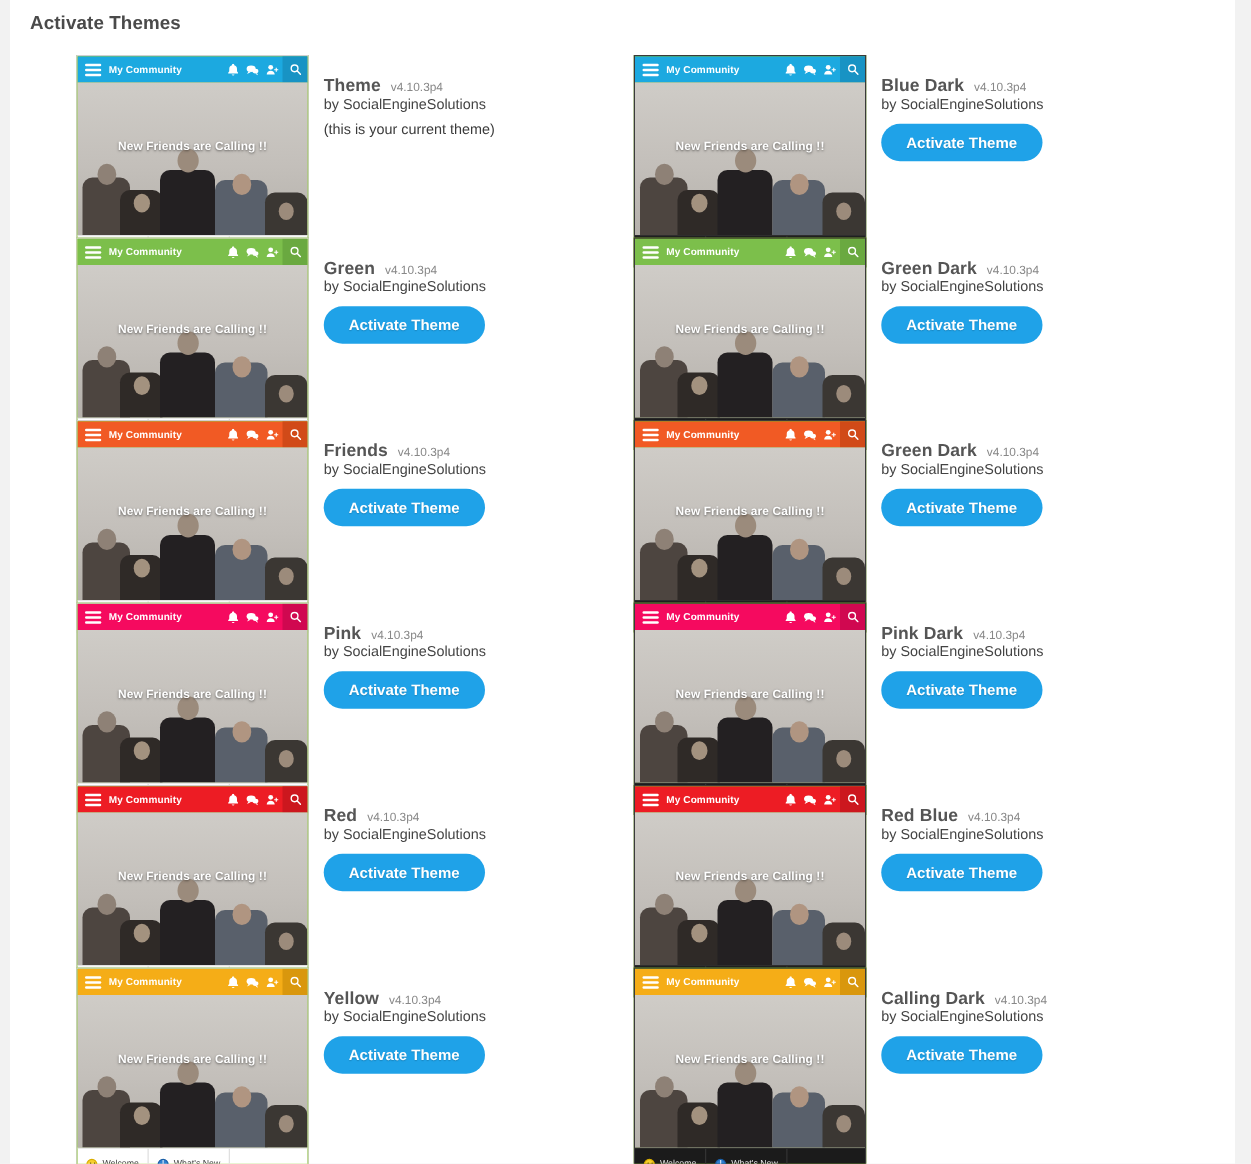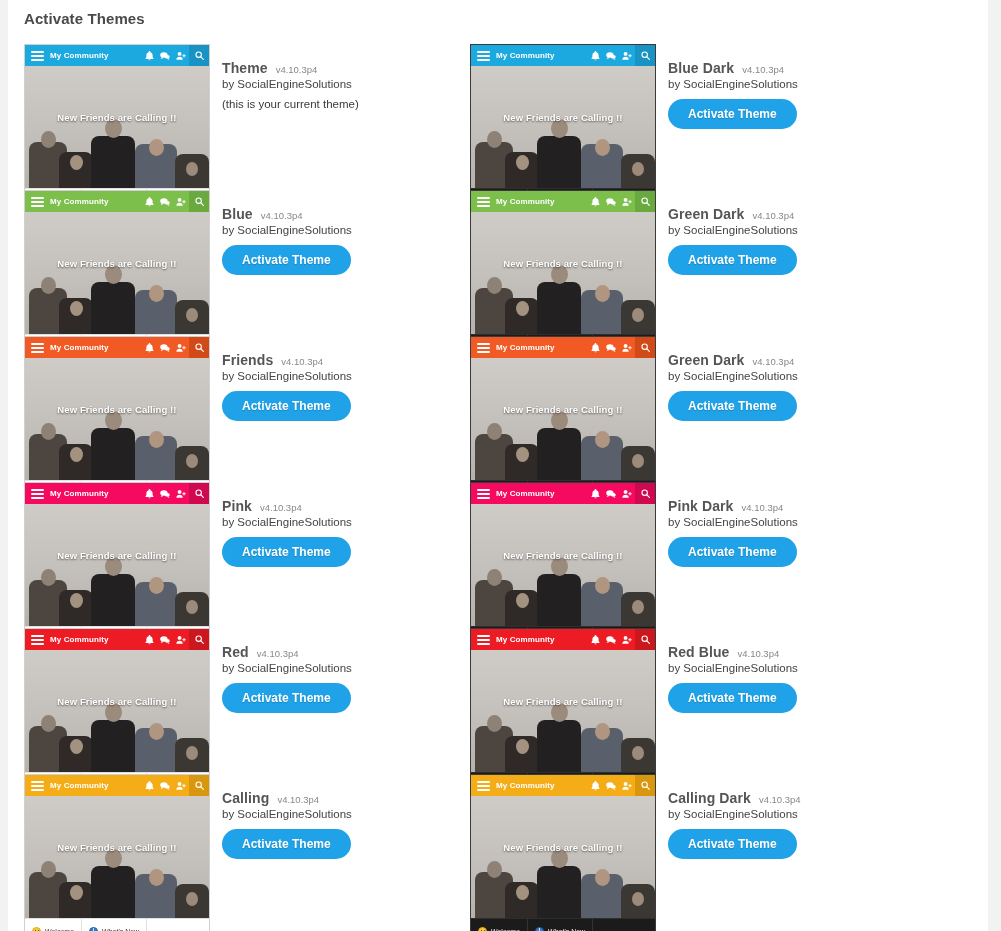--- a/index.html
+++ b/index.html
@@ -51,20 +51,21 @@
   
   .thumb {
     width: 186px;
     height: 170px;
     flex: 0 0 186px;
     border: 1px solid #d0d0d0;
     background: #84cc16;
     overflow: hidden;
     display: flex;
     flex-direction: column;
+    margin-left: 37px;
   }
   .thumb.dark { border-color: #3a3a3a; }
 
   .thumb-header {
     height: 21px;
     flex: 0 0 21px;
     display: flex;
     align-items: center;
     padding-left: 6px;
     position: relative;
@@ -464,21 +465,21 @@
                   <span>Welcome</span>
                 </div>
                 <div class="ttab">
                   <span class="tico globe"></span>
                   <span>What's New</span>
                 </div>
                 <div class="ttab-filler"></div>
               </div>
             </div>
             <div class="meta"><div class="meta-titleline">
-                <span class="theme-name">Blue</span>
+                <span class="theme-name">Green</span>
                 <span class="theme-version">v4.10.3p4</span>
               </div><div class="theme-author"><span>by </span><span>SocialEngineSolutions</span></div><button class="activate-btn" style="background:#1fa2e8">Activate Theme</button></div>
           </div>
           <div class="theme-cell right">
             <div class="thumb dark">
               <div class="thumb-header" style="background:#7cbf4b">
                 <span class="hamburger">
                   <i></i>
                   <i></i>
                   <i></i>
@@ -1112,21 +1113,21 @@
                   <span>Welcome</span>
                 </div>
                 <div class="ttab">
                   <span class="tico globe"></span>
                   <span>What's New</span>
                 </div>
                 <div class="ttab-filler"></div>
               </div>
             </div>
             <div class="meta"><div class="meta-titleline">
-                <span class="theme-name">Calling</span>
+                <span class="theme-name">Yellow</span>
                 <span class="theme-version">v4.10.3p4</span>
               </div><div class="theme-author"><span>by </span><span>SocialEngineSolutions</span></div><button class="activate-btn" style="background:#1fa2e8">Activate Theme</button></div>
           </div>
           <div class="theme-cell right">
             <div class="thumb dark">
               <div class="thumb-header" style="background:#f5ad17">
                 <span class="hamburger">
                   <i></i>
                   <i></i>
                   <i></i>

